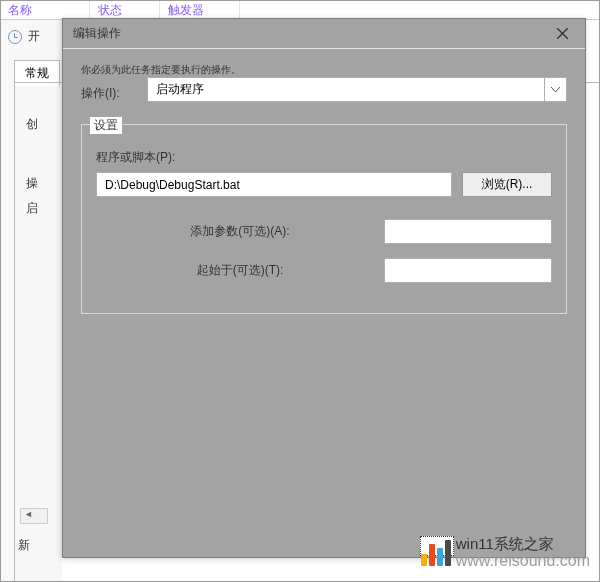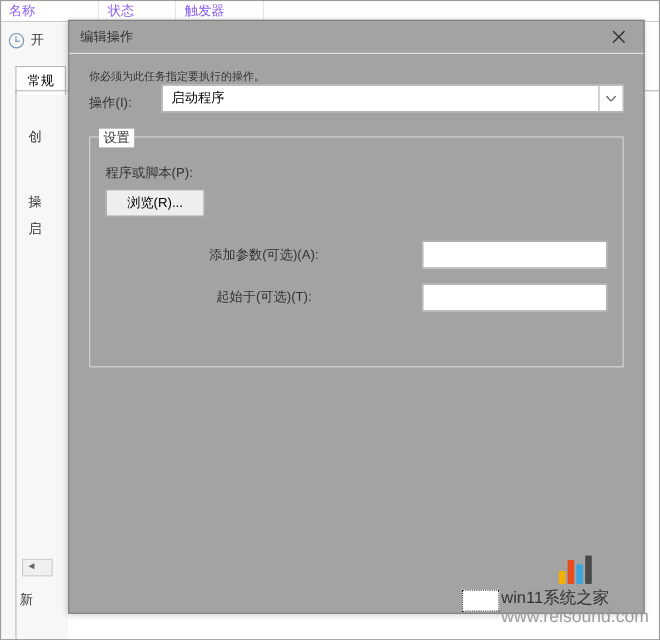--- a/index.html
+++ b/index.html
@@ -182,21 +182,21 @@
       right: 0; top: 0;
       width: 22px; height: 100%;
       border-left: 1px solid #adadad;
       display: flex;
       align-items: center;
       justify-content: center;
     }
     .fieldset {
       border: 1px solid #d6d6d6;
       border-radius: 0;
-      padding: 24px 14px 36px 14px;
+      padding: 24px 14px 16px 14px;
       position: relative;
       margin-top: 4px;
     }
     .fieldset-legend {
       position: absolute;
       top: -8px; left: 8px;
       background: #fff;
       padding: 0 4px;
       font-size: 12px;
       color: #333;
@@ -241,21 +241,20 @@
     }
     
     .watermark {
       position: absolute;
       right: 10px; bottom: 12px;
       display: flex;
       align-items: center;
       gap: 5px;
       font-size: 14px;
       color: #666;
-      flex-direction: column;
     }
     .wm-logo {
       display: flex;
       align-items: flex-end;
       gap: 2px;
     }
     .wm-bar { width: 6px; border-radius: 1px; }
     .wm-b1 { height: 12px; background: #f2b100; }
     .wm-b2 { height: 22px; background: #e84b1e; }
     .wm-b3 { height: 18px; background: #3aa6dd; }
@@ -325,20 +324,21 @@
             </svg>
         </span>
       </div>
     </div>
 
     <div class="fieldset">
       <div class="fieldset-legend">设置</div>
 
       <div class="field-label">程序或脚本(P):</div>
       <div class="script-row">
+        <input class="text-input script-input" value="D:\Debug\DebugStart.bat" style="">
         <button class="browse-btn">浏览(R)...</button>
       </div>
 
       <div class="opt-row">
         <div class="field-label">添加参数(可选)(A):</div>
         <input class="text-input opt-input" value="" style="">
       </div>
 
       <div class="opt-row">
         <div class="field-label">起始于(可选)(T):</div>

